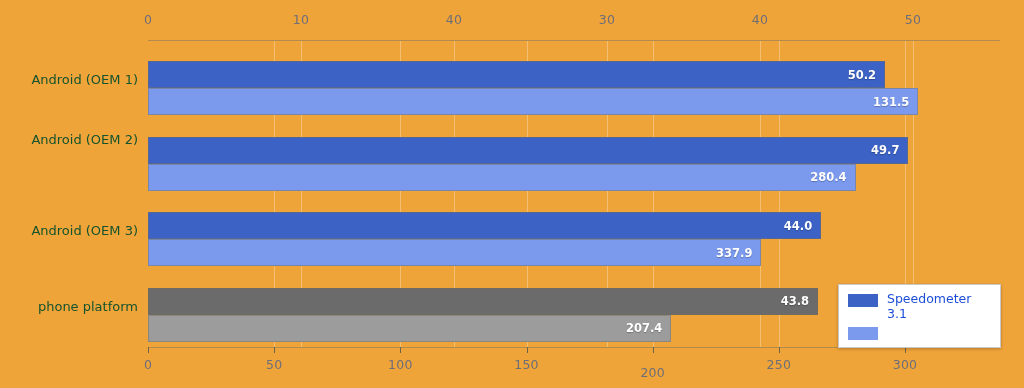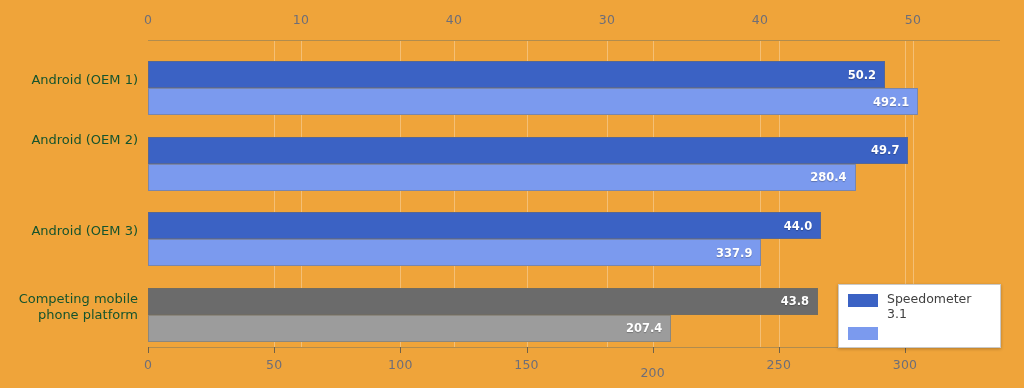--- a/index.html
+++ b/index.html
@@ -103,21 +103,21 @@
   .legend-row:last-child { margin-bottom: 0; }
   .legend-swatch {
     width: 30px;
     height: 13px;
     flex: 0 0 30px;
     margin-top: 2px;
     margin-right: 9px;
   }
   .legend-text {
     font-size: 12.5px;
-    color: #404040;
+    color: #1d4ed8;
     line-height: 14.5px;
     white-space: pre-line;
   }
 </style>
 </head>
 <body>
 
 <div id="chart-root">
 
   <div class="axis-line top"></div>
@@ -155,42 +155,41 @@
       <div class="axis-label bottom" style="left: 778.833px;">250</div>
       <div class="tick bottom" style="left: 905px;"></div>
       <div class="axis-label bottom" style="left: 905px;">300</div>
       <div class="cat-label-box" style="top: 80px; transform: translateY(-50%);">
         <div>Android (OEM 1)</div>
       </div>
       <div class="bar" style="top: 61px; width: 737px; background: rgb(59, 98, 196);">
         <span class="bar-value">50.2</span>
       </div>
       <div class="bar" style="top: 88px; width: 770.374px; background: rgb(123, 154, 238);">
-        <span class="bar-value">492.1</span>
+        <span class="bar-value">131.5</span>
       </div>
       <div class="cat-label-box" style="top: 140px; transform: translateY(-50%);">
         <div>Android (OEM 2)</div>
       </div>
       <div class="bar" style="top: 136.5px; width: 760.41px; background: rgb(59, 98, 196);">
         <span class="bar-value">49.7</span>
       </div>
       <div class="bar" style="top: 163.5px; width: 707.543px; background: rgb(123, 154, 238);">
         <span class="bar-value">280.4</span>
       </div>
       <div class="cat-label-box" style="top: 231px; transform: translateY(-50%);">
         <div>Android (OEM 3)</div>
       </div>
       <div class="bar" style="top: 212px; width: 673.2px; background: rgb(59, 98, 196);">
         <span class="bar-value">44.0</span>
       </div>
       <div class="bar" style="top: 239px; width: 613.422px; background: rgb(123, 154, 238);">
         <span class="bar-value">337.9</span>
       </div>
       <div class="cat-label-box" style="top: 306.5px; transform: translateY(-50%);">
-        <div>Competing mobile</div>
         <div>phone platform</div>
       </div>
       <div class="bar" style="top: 287.5px; width: 670.14px; background: rgb(107, 107, 107);">
         <span class="bar-value">43.8</span>
       </div>
       <div class="bar" style="top: 314.5px; width: 523.339px; background: rgb(156, 156, 156);">
         <span class="bar-value">207.4</span>
       </div>
     </div>
 

